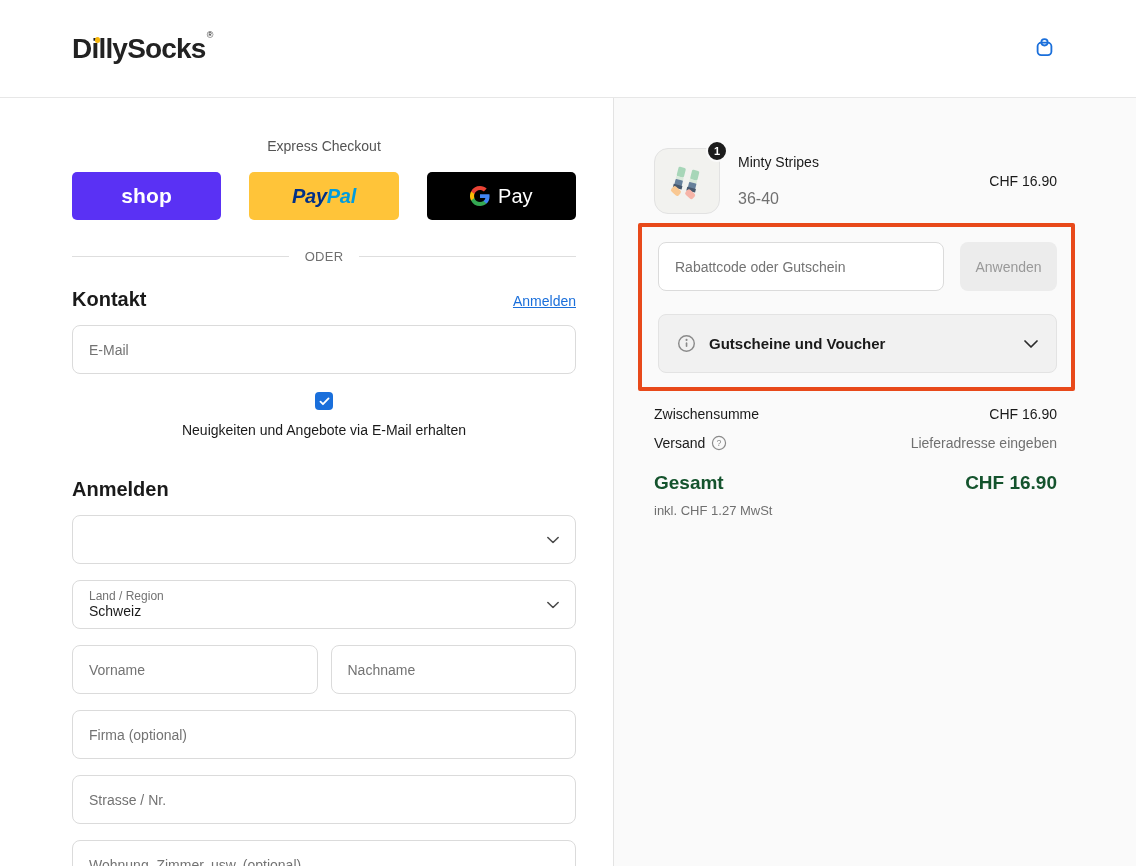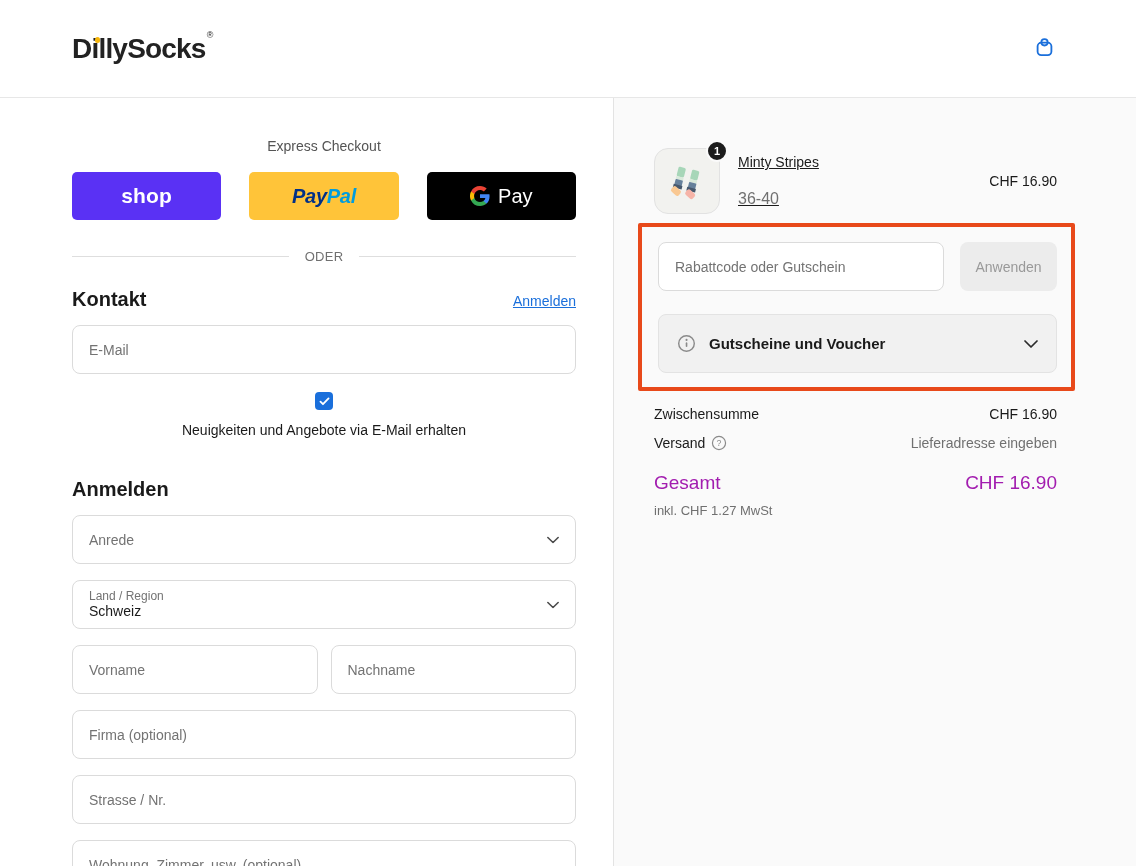--- a/index.html
+++ b/index.html
@@ -78,21 +78,21 @@
   .thumb {
     position:relative; width:66px; height:66px; background:#f2f2ef;
     border:1px solid #e2e2e2; border-radius:14px; flex:none;
     display:flex; align-items:center; justify-content:center;
   }
   .qty-badge {
     position:absolute; top:-9px; right:-9px; width:22px; height:22px; border-radius:50%;
     background:#1c1c1c; border:2px solid #fafafa; color:#fff; font-size:11px; font-weight:700;
     display:flex; align-items:center; justify-content:center;
   }
-  .product-info { flex:1;text-decoration:underline; }
+  .product-info { flex:1; }
   .product-name { font-size:14px; color:#1a1a1a; }
   .product-variant { font-size:16px; color:#707070; margin-top:20px; }
   .product-price { font-size:14px; color:#1a1a1a; }
   
   .highlight-box {
     border:4px solid #e8491a; border-radius:2px;
     margin:9px -18px 0 -16px; padding:15px 14px 14px 16px;
   }
   .discount-row { display:flex; gap:16px;justify-content:space-between; }
   .discount-input { flex:1; }
@@ -104,21 +104,21 @@
     margin-top:23px; height:59px; background:#f1f1f1; border:1px solid #e3e3e3; border-radius:8px;
     display:flex; align-items:center; gap:13px; padding:0 18px; cursor:pointer;
   }
   .voucher-label { flex:1; font-size:15px; font-weight:700; color:#1a1a1a; }
   
   .totals { margin-top:15px; }
   .total-row { display:flex; justify-content:space-between; align-items:center; font-size:14px; margin-bottom:13px; }
   .row-left { display:flex; align-items:center; gap:6px; }
   .muted { color:#707070; }
   .grand-row { display:flex; justify-content:space-between; align-items:baseline; margin-top:21px; }
-  .grand-label, .grand-value { font-size:19px; font-weight:400; color:#a21caf; }
+  .grand-label, .grand-value { font-size:19px; font-weight:700; color:#14532d; }
   .tax-note { margin-top:9px; font-size:13px; color:#707070; }
 </style>
 </head>
 <body>
 
 <header class="header">
   <div class="logo">
     <span class="logo-text">DillySocks</span><sup class="logo-reg">®</sup>
     <span class="logo-dot"></span>
   </div>
@@ -178,21 +178,20 @@
         <svg width="11" height="9" viewBox="0 0 12 10" fill="none" stroke="#fff" stroke-width="2" stroke-linecap="round" stroke-linejoin="round">
             <path d="M1.5 5.2 4.3 8 10.5 1.6"></path>
           </svg>
       </span>
       <span class="checkbox-label">Neuigkeiten und Angebote via E-Mail erhalten</span>
     </div>
 
     <h2 class="section-title shipping-title">Anmelden</h2>
 
     <div class="select-field">
-      <span class="select-placeholder">Anrede</span>
       <span class="select-chevron">
         <svg width="12" height="7" viewBox="0 0 14 8" fill="none" stroke="#4b4b4b" stroke-width="1.8" stroke-linecap="round" stroke-linejoin="round">
             <path d="M1 1l6 6 6-6"></path>
           </svg>
       </span>
     </div>
 
     <div class="select-field">
       <span class="select-label">Land / Region</span>
       <span class="select-value">Schweiz</span>

